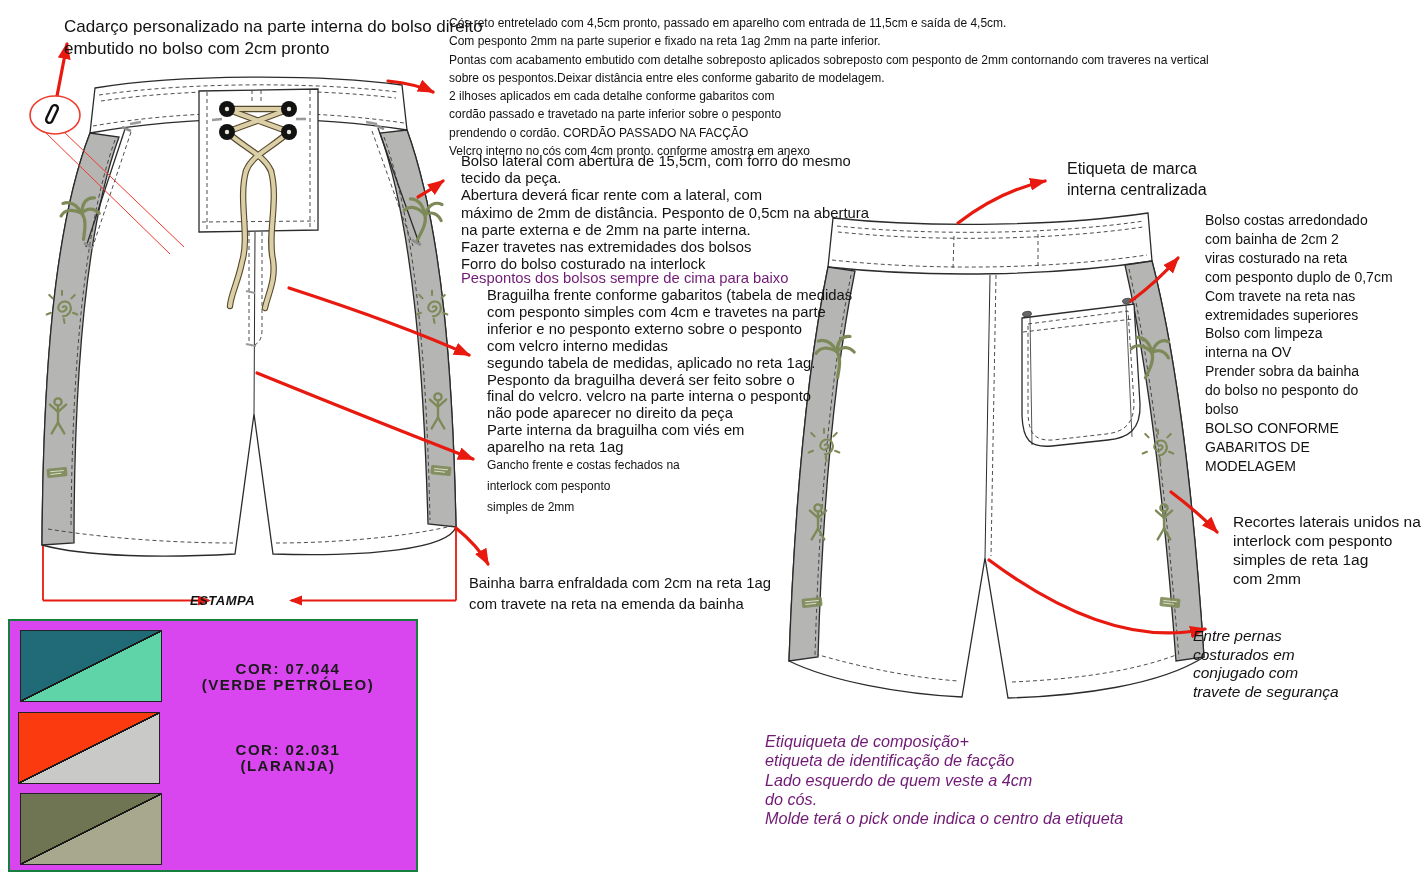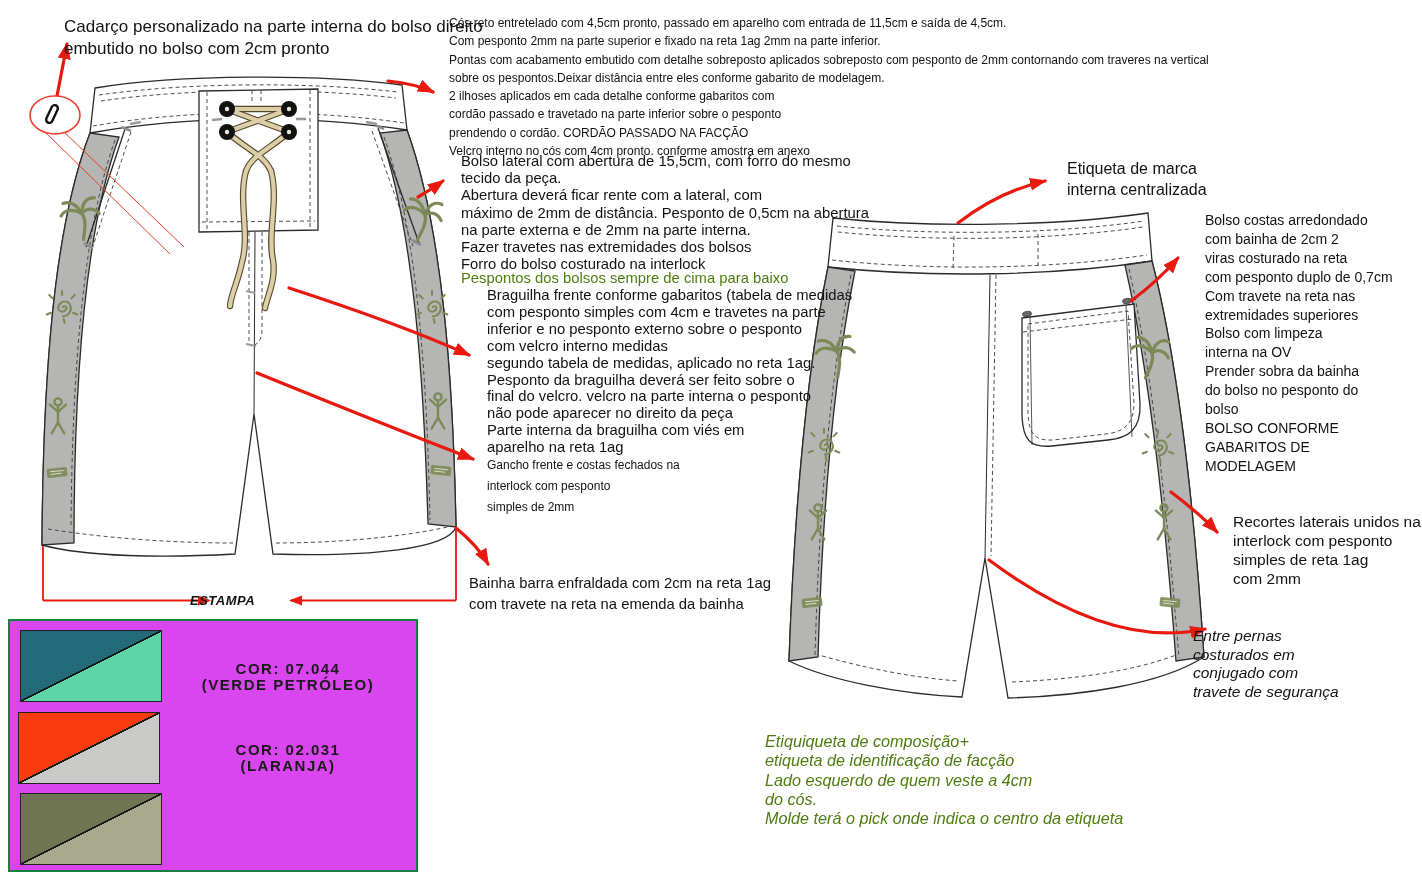--- a/index.html
+++ b/index.html
@@ -1,20 +1,20 @@
 <!DOCTYPE html>
 <html><head>
 <meta charset="utf-8">
 <style>
   html,body{margin:0;padding:0;background:#fff;}
   .sheet{position:relative;width:1422px;height:884px;background:#ffffff;overflow:hidden;
          font-family:"Liberation Sans",sans-serif;}
   .sheet svg{position:absolute;left:0;top:0;}
   .txt{position:absolute;color:#121212;white-space:pre-line;z-index:5;}
-  .txt-red{color:#4d7c0f;}
+  .txt-red{color:#701a75;}
   .ctr{text-align:left;font-style:italic;}
   .swatch-panel{position:absolute;left:8px;top:619px;width:406px;height:249px;
                 border:2px solid #15803d;background:#d946ef;z-index:4;}
   .chip{position:absolute;width:142px;height:72px;border:1px solid #222;box-sizing:border-box;}
   .chip-label{position:absolute;left:150px;width:256px;text-align:center;
               font-size:15px;line-height:16px;font-weight:600;letter-spacing:1.5px;color:#1a1a1a;}
   .estampa{font-weight:bold;font-size:13px;letter-spacing:.5px;}
 </style>
 </head>
 <body>

